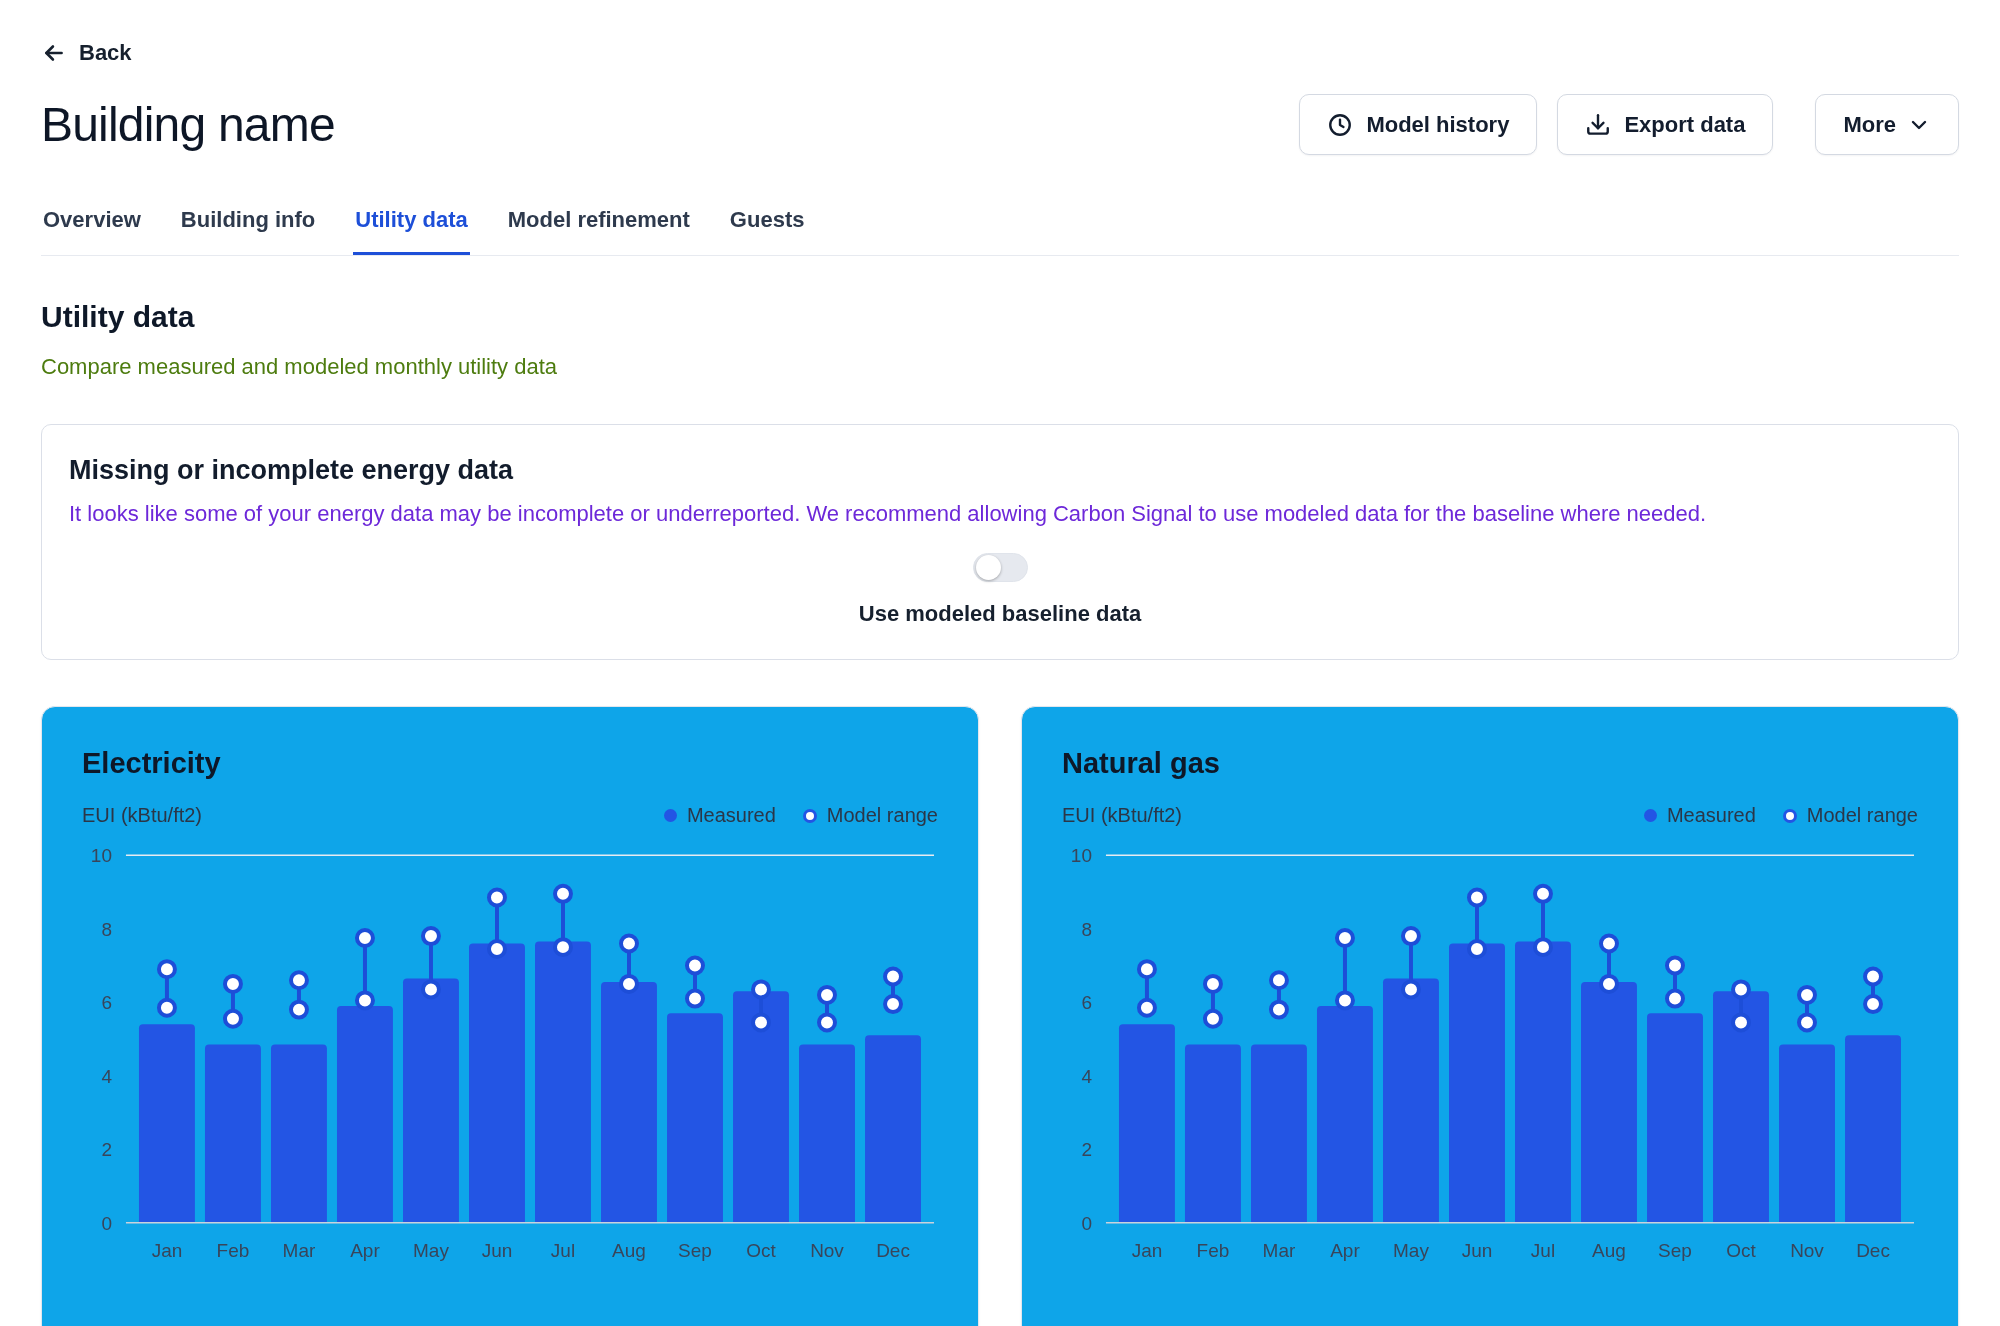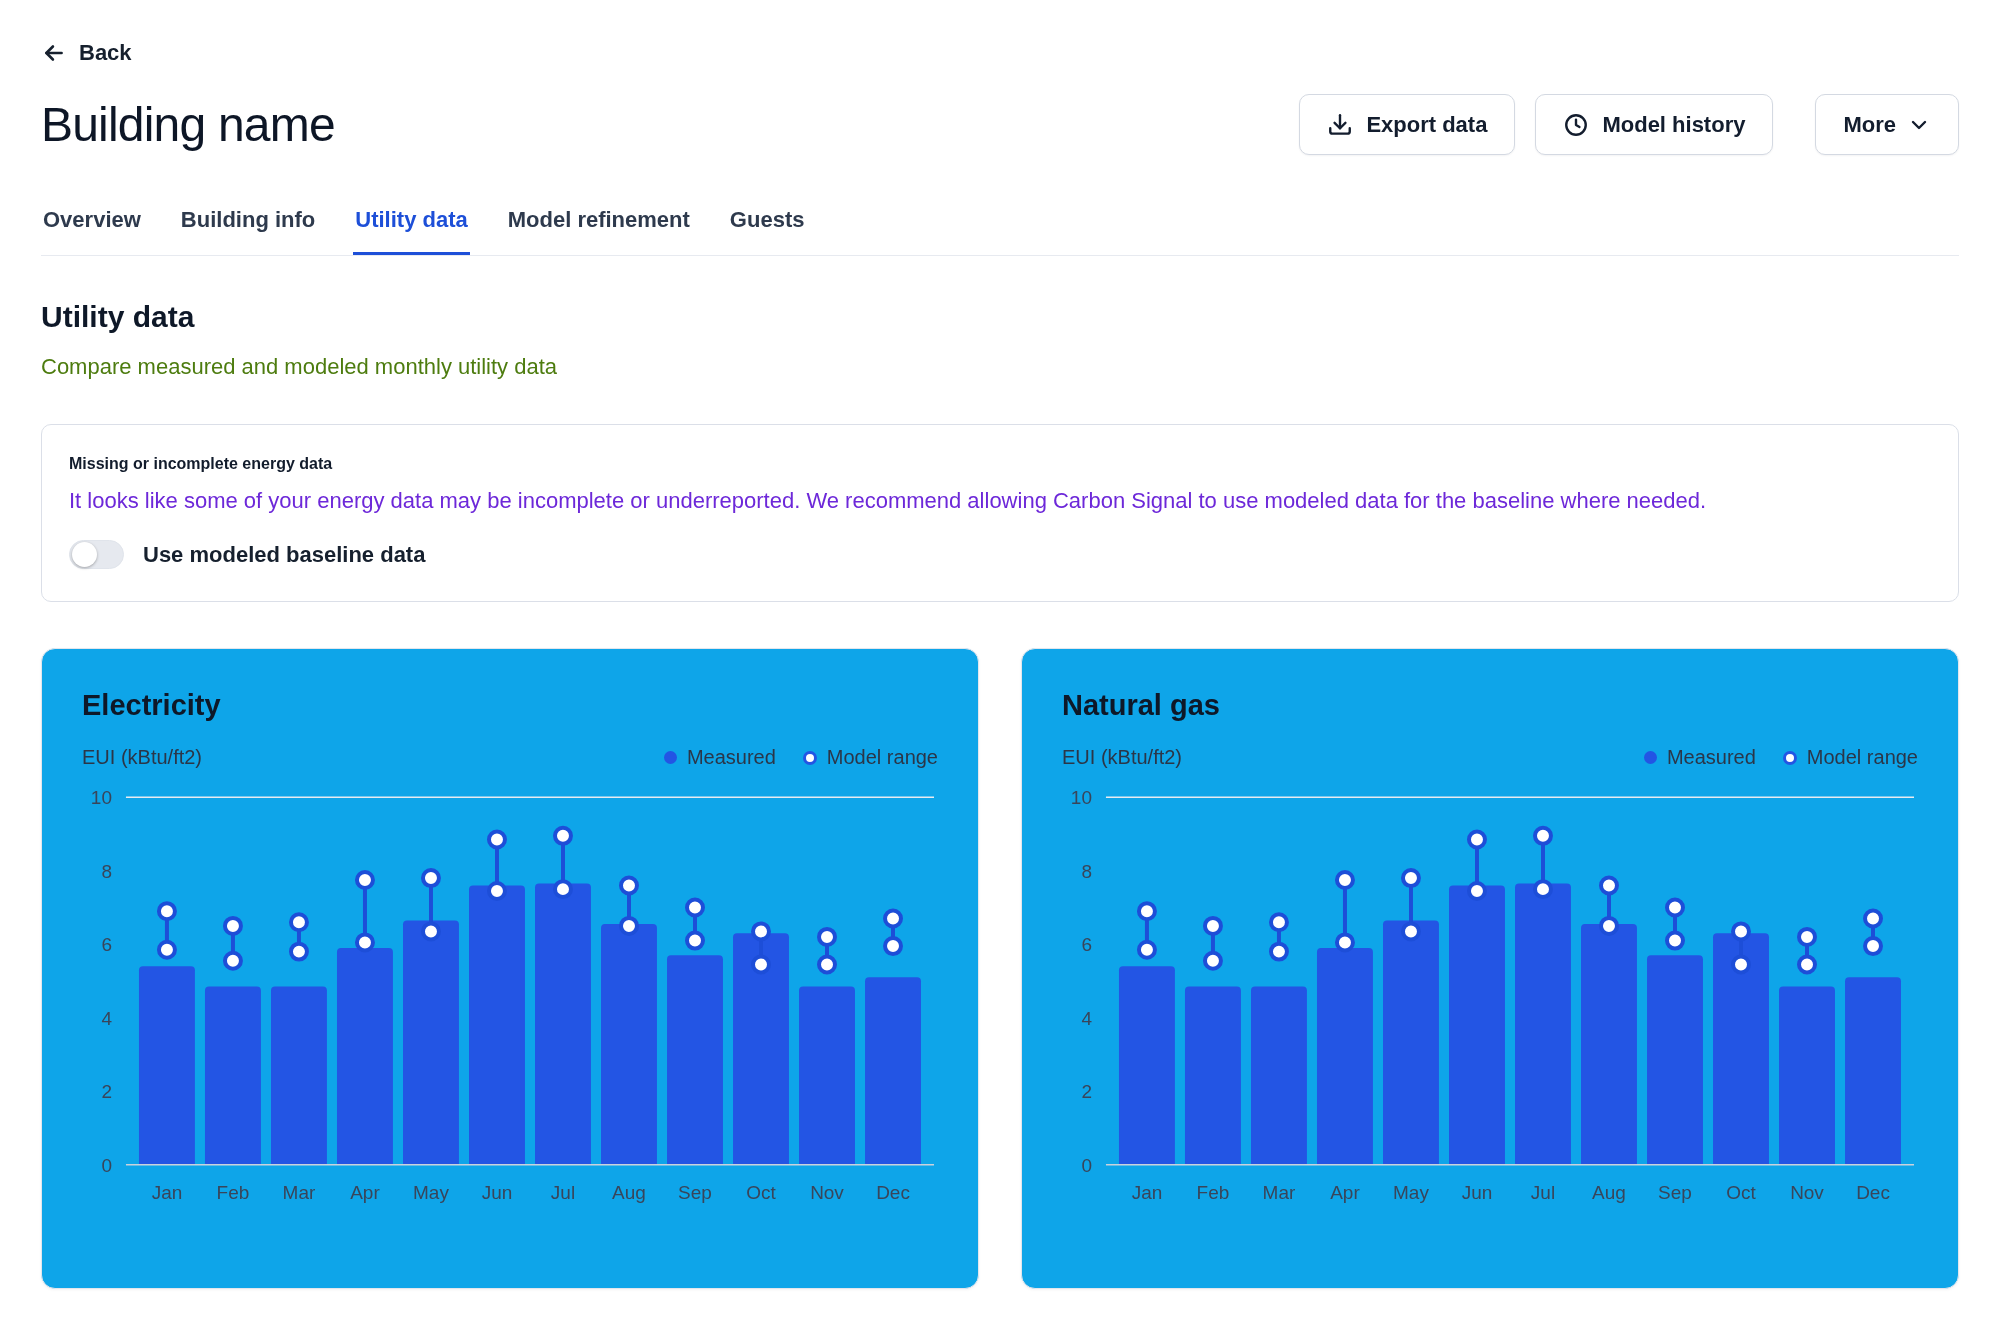--- a/index.html
+++ b/index.html
@@ -42,23 +42,23 @@
     cursor:pointer; white-space:nowrap;
   }
   .tab.active { color:#1D4FD8; border-bottom-color:#1D4FD8; }
 
   
   .section-title { font-size:30px; font-weight:700; margin-top:44px; color:#0e1828; }
   .section-sub { font-size:22px; margin-top:20px; color:#4d7c0f; }
 
   
   .alert { border:1px solid #DBDFE8; border-radius:10px; margin-top:44px; padding:30px 27px 32px; }
-  .alert-title { font-size:16px; font-weight:700; color:#121c2c; }
+  .alert-title { font-size:27px; font-weight:700; color:#121c2c; }
   .alert-body { font-size:22px; margin-top:15px; color:#6d28d9; }
-  .toggle-row { display:flex; align-items:center; gap:19px; margin-top:26px; }
+  .toggle-row { display:flex; align-items:center; gap:19px; margin-top:26px;flex-direction:column; }
   .toggle { position:relative; width:55px; height:29px; border-radius:15px; background:#E6E9EF; border:1px solid #E0E4EB; cursor:pointer; flex:0 0 auto; }
   .toggle .knob { position:absolute; top:1px; left:2px; width:25px; height:25px; border-radius:50%; background:#fff; box-shadow:0 1px 3px rgba(0,0,0,.3); }
   .toggle-label { font-size:22px; font-weight:600; color:#16202e; }
 
   
   .charts { display:flex; gap:42px; margin-top:46px; }
   .card {
     flex:1; height:641px; border:1px solid #E2E6ED; border-radius:14px;
     padding:40px; box-shadow:0 1px 3px rgba(16,24,40,.05); background:#0ea5e9;
   }
@@ -86,35 +86,35 @@
     </span>
     <span class="lbl">Back</span>
   </div>
 
   <div class="header-row">
     <h1 class="page-title">Building name</h1>
     <div class="actions">
       <button class="btn">
         <span>
           <svg width="26" height="26" viewBox="0 0 24 24" fill="none" stroke="currentColor" stroke-width="2.2" stroke-linecap="round" stroke-linejoin="round">
+              <circle cx="12" cy="12" r="9"></circle>
+              <path d="M12 7v5l3.2 1.8"></path>
+            </svg>
+        </span>
+        <span>Model history</span>
+      </button>
+      <button class="btn">
+        <span>
+          <svg width="26" height="26" viewBox="0 0 24 24" fill="none" stroke="currentColor" stroke-width="2.2" stroke-linecap="round" stroke-linejoin="round">
               <path d="M21 15v3a2 2 0 0 1-2 2H5a2 2 0 0 1-2-2v-3"></path>
               <path d="m7 10 5 5 5-5"></path>
               <path d="M12 15V3"></path>
             </svg>
         </span>
         <span>Export data</span>
-      </button>
-      <button class="btn">
-        <span>
-          <svg width="26" height="26" viewBox="0 0 24 24" fill="none" stroke="currentColor" stroke-width="2.2" stroke-linecap="round" stroke-linejoin="round">
-              <circle cx="12" cy="12" r="9"></circle>
-              <path d="M12 7v5l3.2 1.8"></path>
-            </svg>
-        </span>
-        <span>Model history</span>
       </button>
       <button class="btn more">
         <span>More</span>
         <span>
           <svg width="24" height="24" viewBox="0 0 24 24" fill="none" stroke="currentColor" stroke-width="2.4" stroke-linecap="round" stroke-linejoin="round">
               <path d="m6 9 6 6 6-6"></path>
             </svg>
         </span>
       </button>
     </div>

